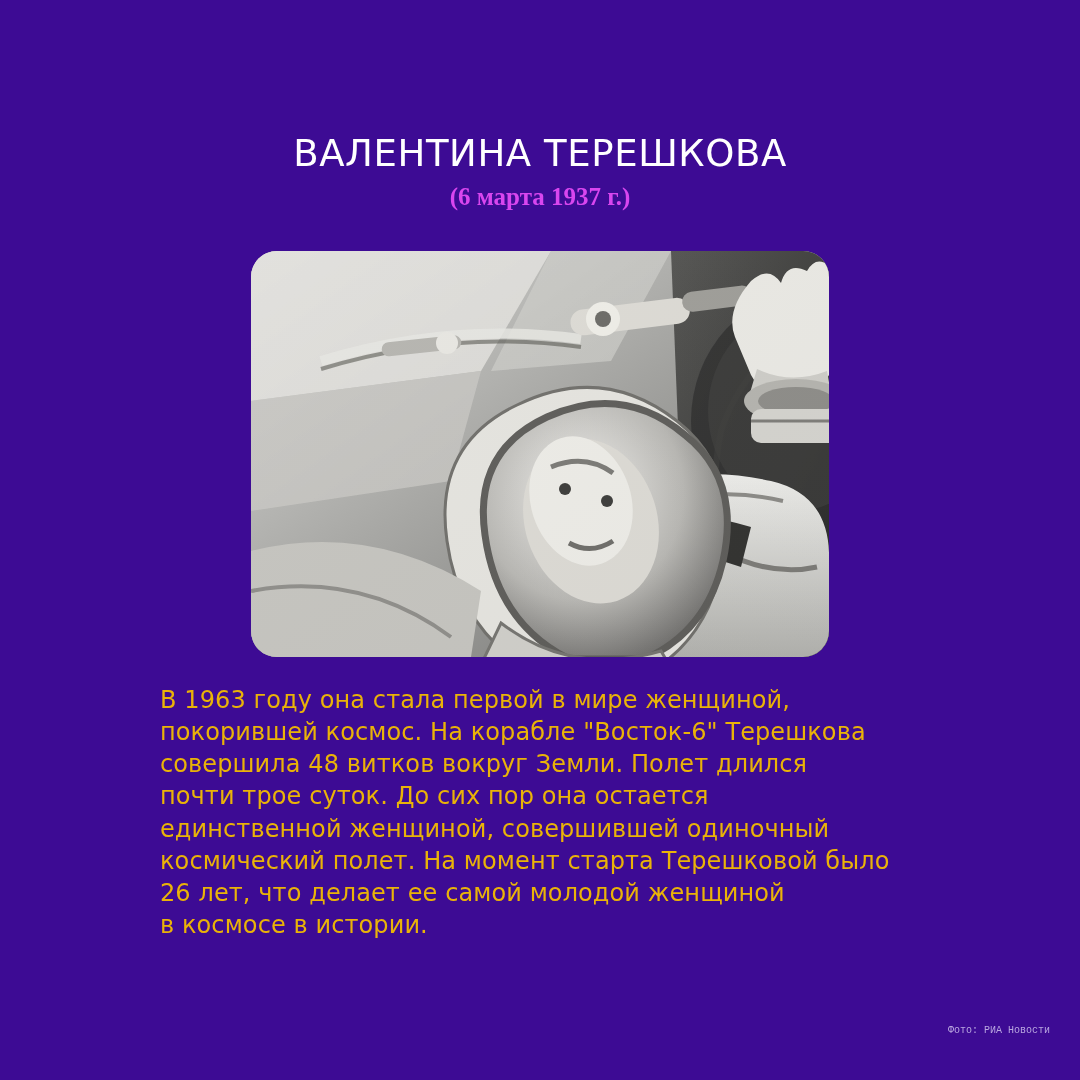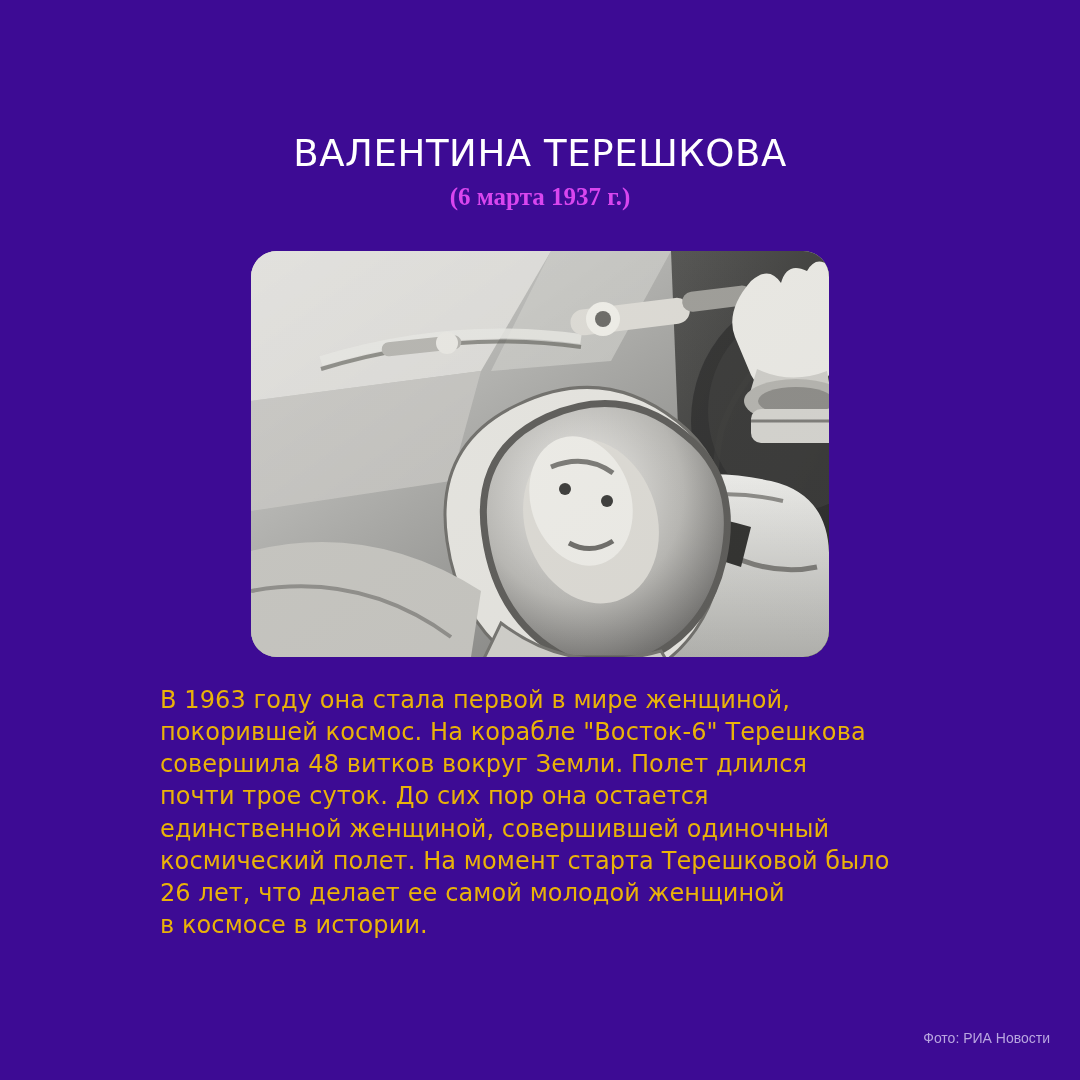--- a/index.html
+++ b/index.html
@@ -100,24 +100,24 @@
     font-family: "DejaVu Sans", sans-serif;
     white-space: pre-line;
     letter-spacing: 0.1px;
     margin-left: 20px;
   }
 
   
   .credit {
     position: absolute;
     right: 30px;
-    bottom: 34px;
+    bottom: 44px;
     color: #b9a6e0;
-    font-size: 14px;
-    font-family: Liberation Sans, sans-serif;
+    font-size: 10px;
+    font-family: Liberation Mono, monospace;
   }
 </style>
 </head>
 <body>
 
 <div class="card">
 
 
   <div class="heading-wrap">
     <h1 class="title">ВАЛЕНТИНА ТЕРЕШКОВА</h1>

